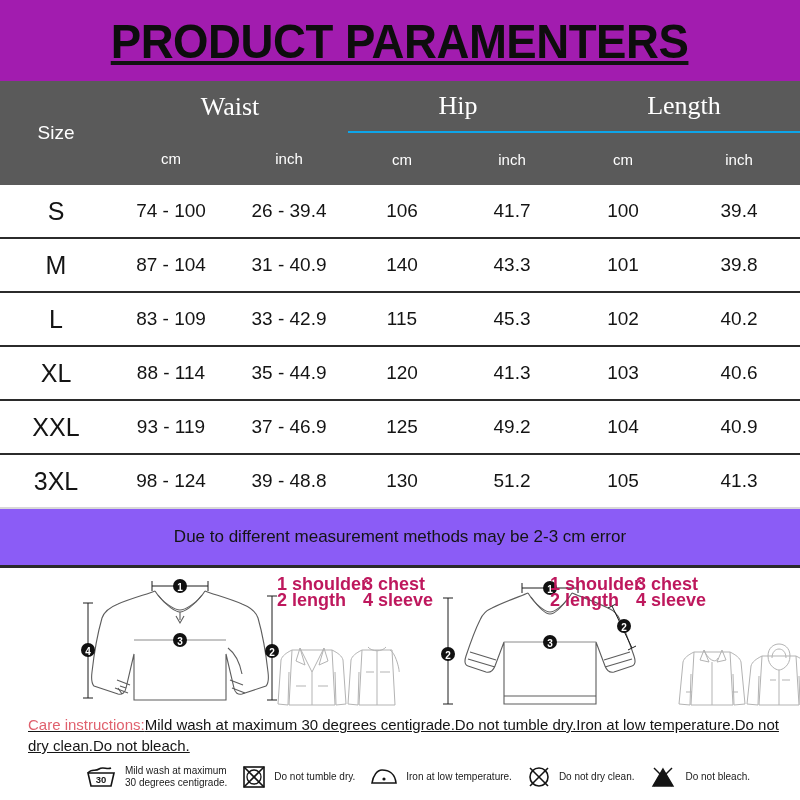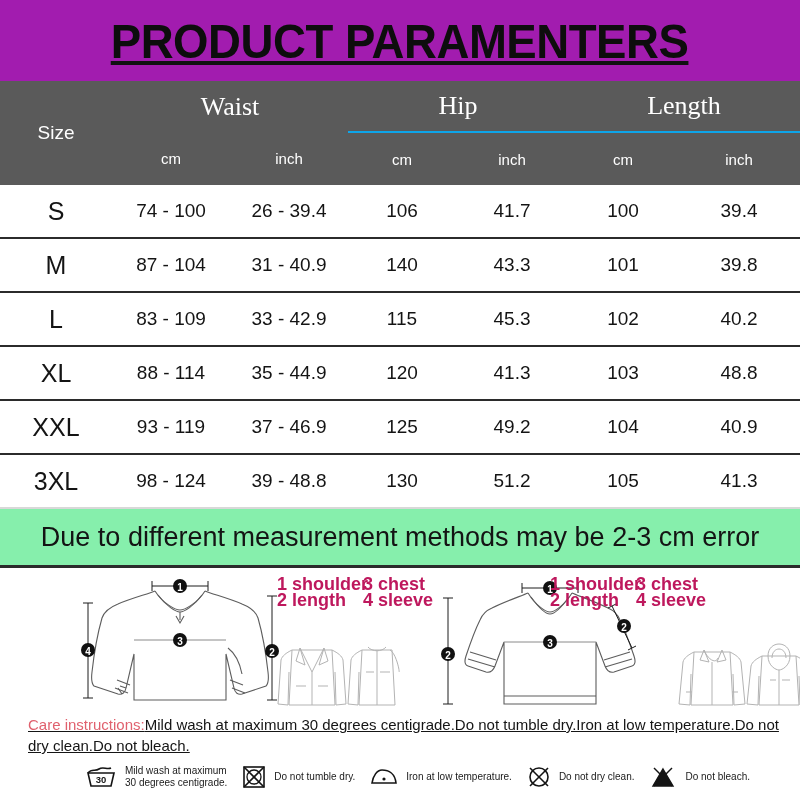--- a/index.html
+++ b/index.html
@@ -96,24 +96,24 @@
   tbody tr:first-child td {
     border-top: none;
   }
 
   
   .note-row {
     height: 56px;
     display: flex;
     align-items: center;
     justify-content: center;
-    background: #86efac;
+    background: #8b5cf6;
     border-top: 1px solid #d8d8d8;
     border-bottom: 3px solid #2b2b2b;
-    font-size: 27px;
+    font-size: 17px;
     color: #141414;
   }
 
   
   .illus {
     height: 140px;
     display: flex;
     background: #ffffff;
     position: relative;
   }
@@ -224,21 +224,21 @@
       <td>102</td>
       <td>40.2</td>
     </tr>
     <tr>
       <td class="size-cell">XL</td>
       <td>88 - 114</td>
       <td>35 - 44.9</td>
       <td>120</td>
       <td>41.3</td>
       <td>103</td>
-      <td>48.8</td>
+      <td>40.6</td>
     </tr>
     <tr>
       <td class="size-cell">XXL</td>
       <td>93 - 119</td>
       <td>37 - 46.9</td>
       <td>125</td>
       <td>49.2</td>
       <td>104</td>
       <td>40.9</td>
     </tr>

